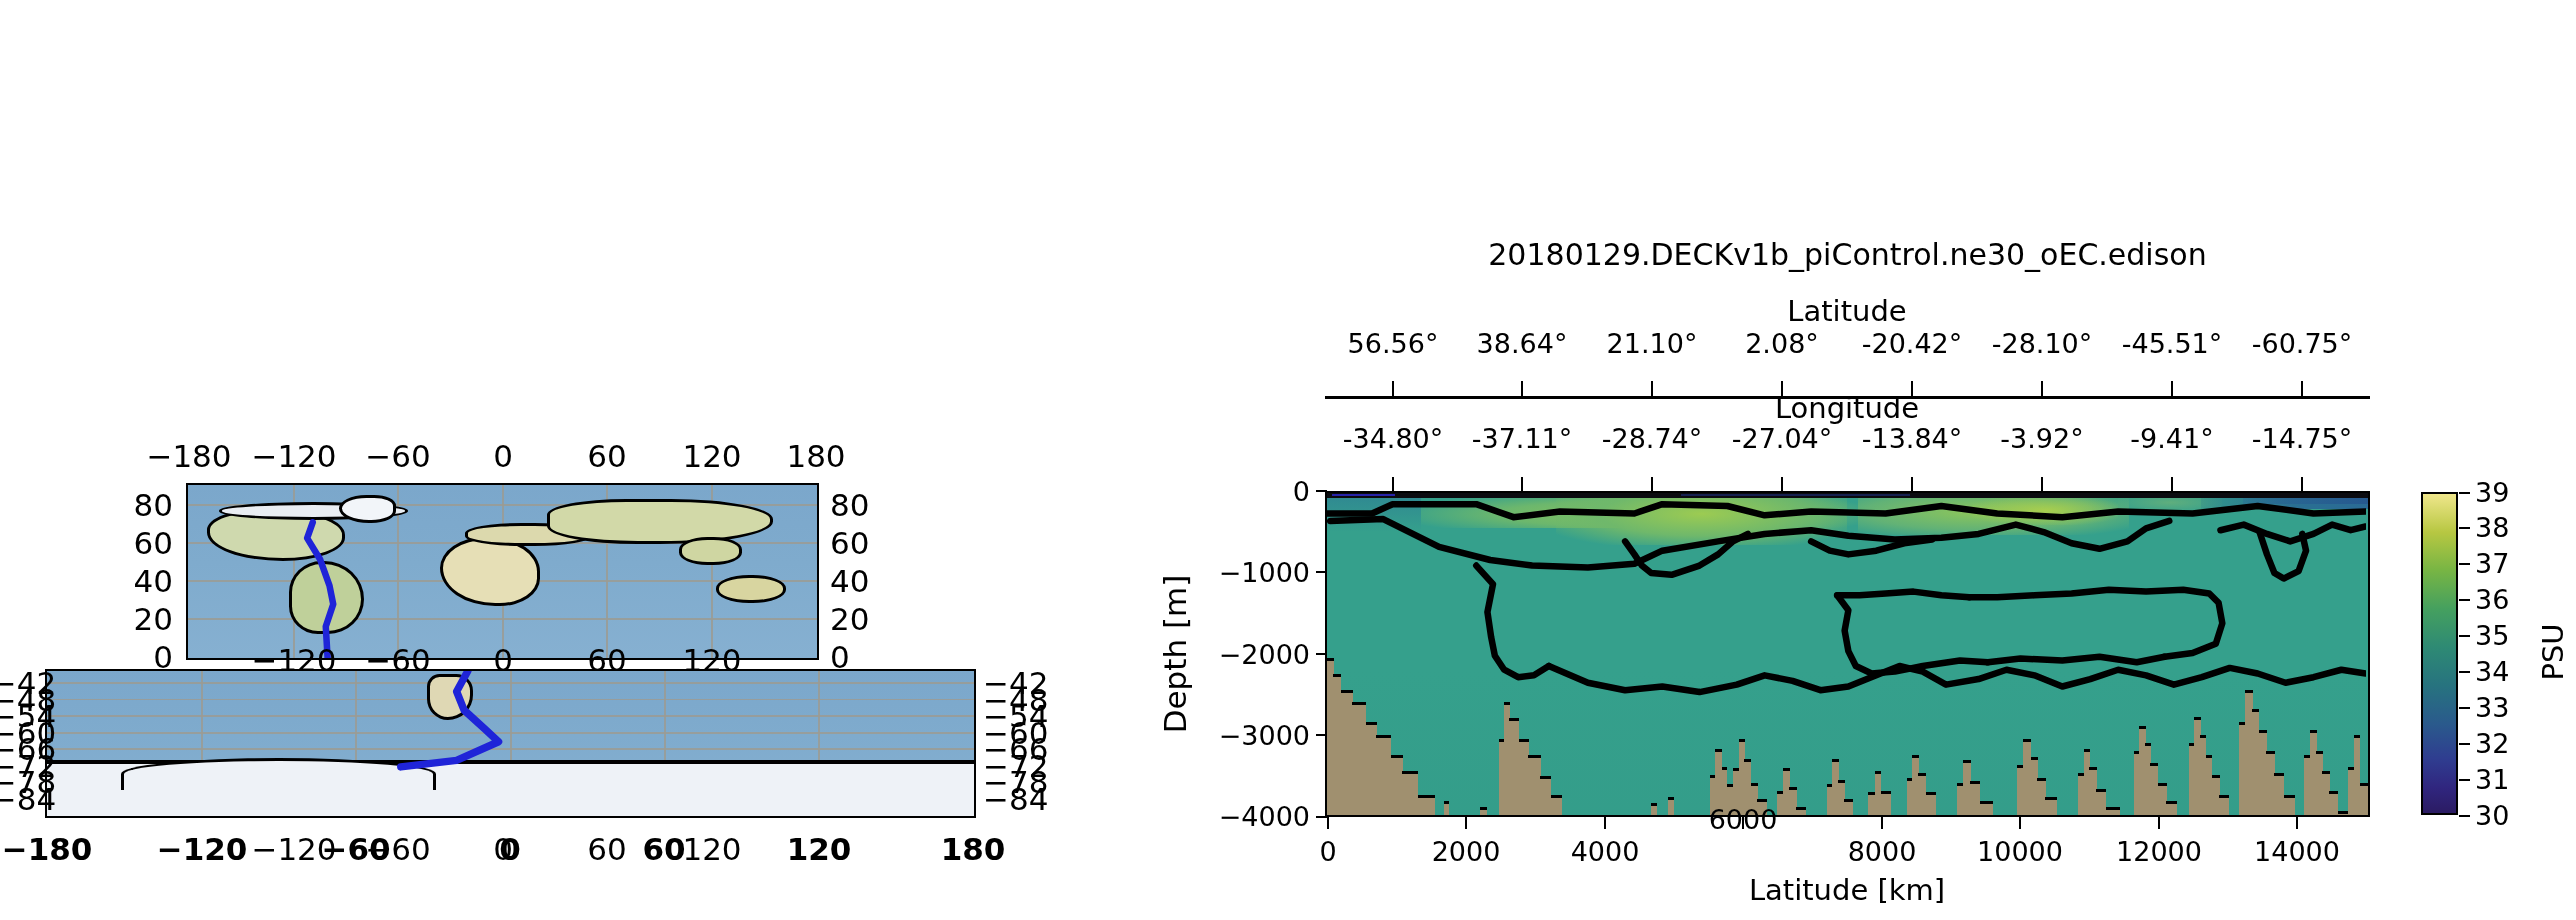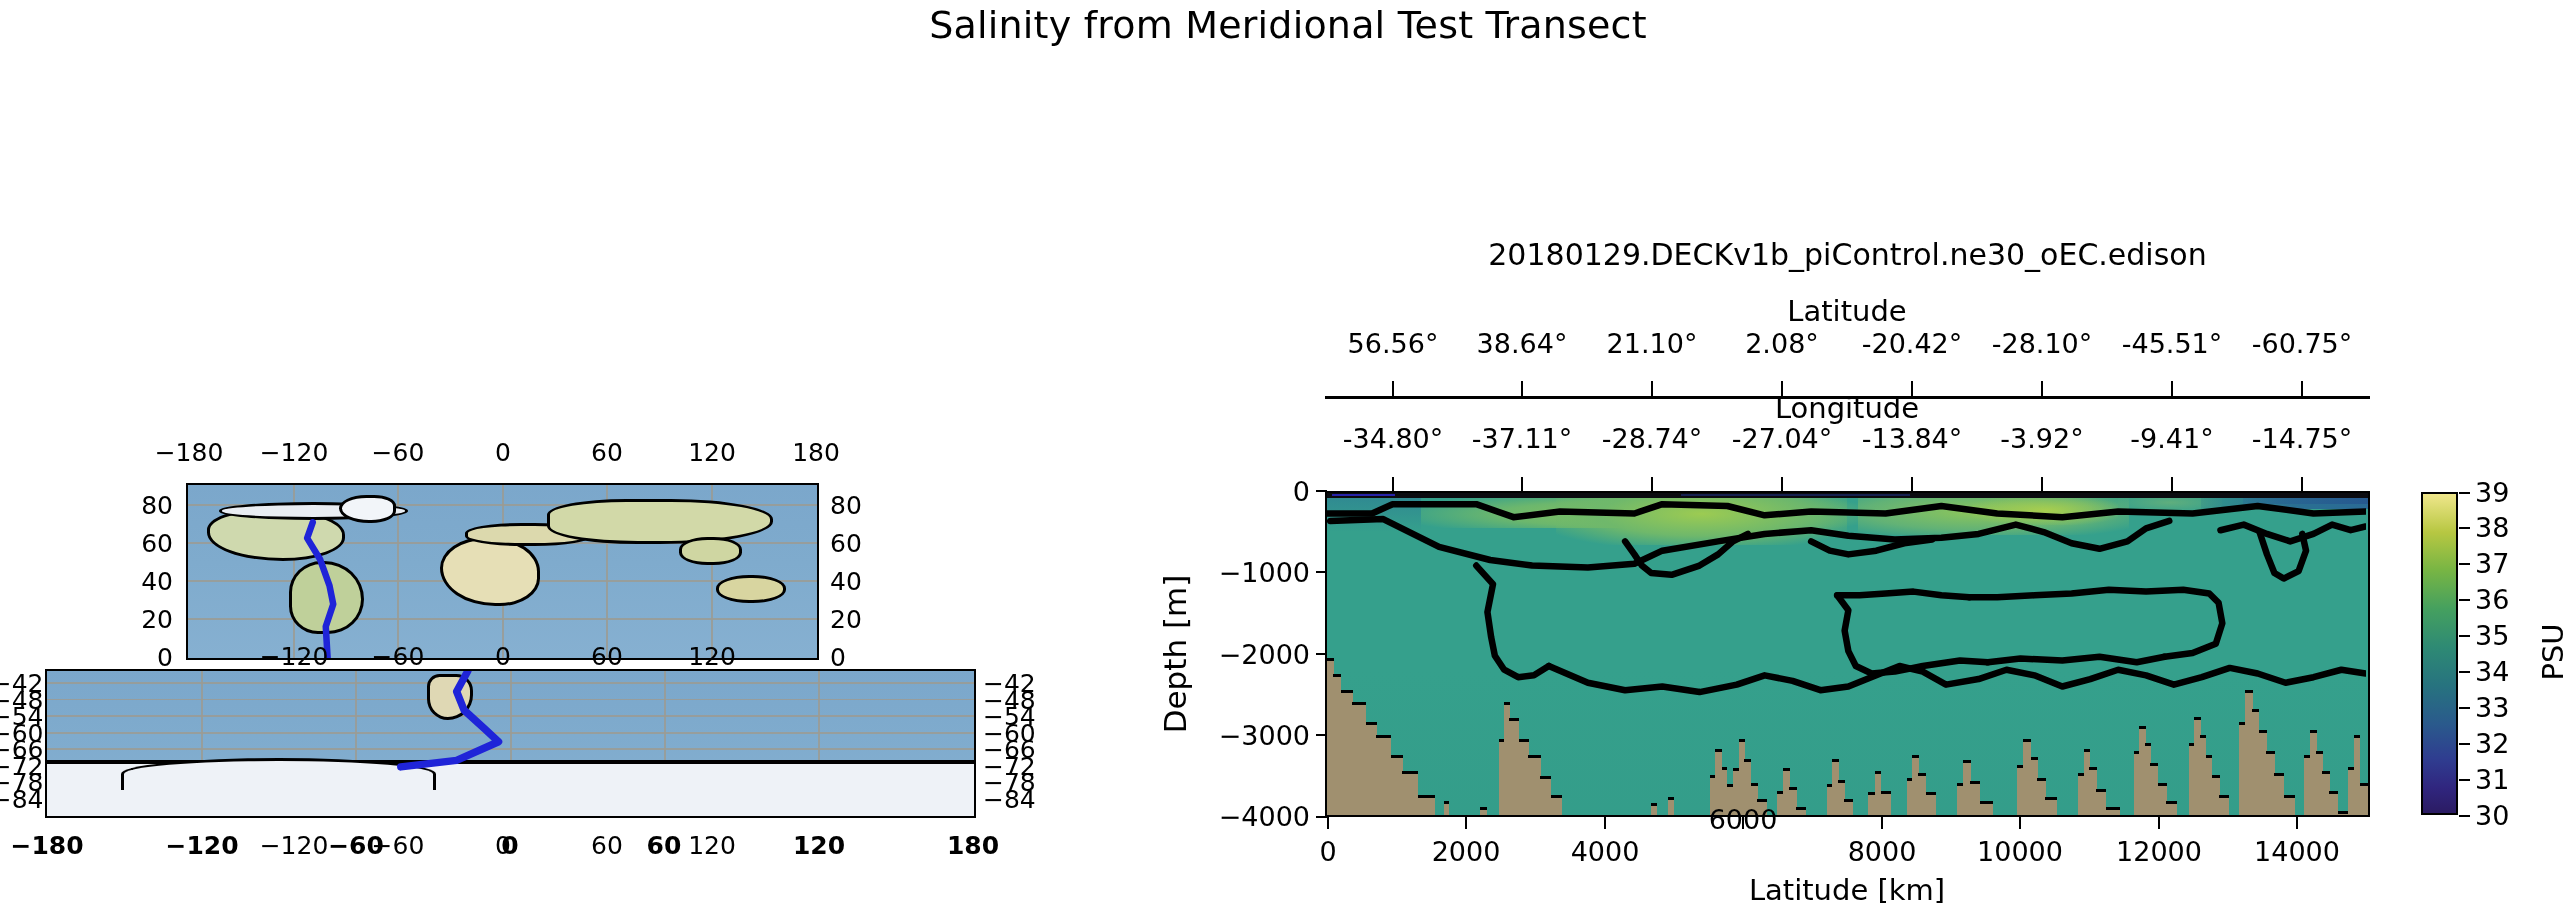--- a/index.html
+++ b/index.html
@@ -19,21 +19,21 @@
            overflow:hidden;box-sizing:border-box;background:#85aed0;}
   .ocean{position:absolute;inset:0;background:
       linear-gradient(180deg,#7ba7cb 0%,#7fabcd 45%,#86b0d1 100%);}
   .grat{position:absolute;inset:0;}
   .grat i{position:absolute;background:#9b9b93;opacity:.85;}
   .gh{left:0;right:0;height:1.9px;}
   .gv{top:0;bottom:0;width:1.9px;}
   .land{position:absolute;background:#cfd9ae;}
   .ice{position:absolute;background:#f0f3f7;}
 
-  .maplabel{position:absolute;font-size:25px;color:#000;white-space:nowrap;}
+  .maplabel{position:absolute;font-size:31px;color:#000;white-space:nowrap;}
 
   
   #transect-top,#transect-bot{position:absolute;overflow:visible;pointer-events:none;}
 
   
   #sec-plot{left:1325px;top:491px;width:1045px;height:326px;
             border:2.8px solid #000;box-sizing:border-box;overflow:hidden;background:#35a08c;}
   #sec-inner{position:absolute;inset:0;}
   .salfield{position:absolute;inset:0;}
   .bathy{position:absolute;background:#a0906f;border-top:3.7px solid #000;box-sizing:border-box;}
@@ -55,21 +55,20 @@
           #b7c742 88%, #efe68b 100%);}
   .cbtick{position:absolute;width:11.2px;height:1.9px;background:#000;left:2459px;}
   .cblab{position:absolute;font-size:27px;left:2475px;transform:translateY(-50%);}
   #cbar-title{left:2553px;top:652px;font-size:29px;
               transform:translate(-50%,-50%) rotate(-90deg);white-space:nowrap;}
 </style>
 </head>
 <body>
 
 <div class="abs" id="fig-title">
-  <div>Salinity from Meridional Test Transect</div>
 </div>
 
 <div class="abs" id="map-top-xaxis"></div>
 <div class="abs" id="map-top">
   <div class="ocean"></div>
   <div class="grat" id="grat-top">
       <i class="gv" style="left:105px;"></i>
       <i class="gv" style="left:209px;"></i>
       <i class="gv" style="left:314px;"></i>
       <i class="gv" style="left:418px;"></i>

